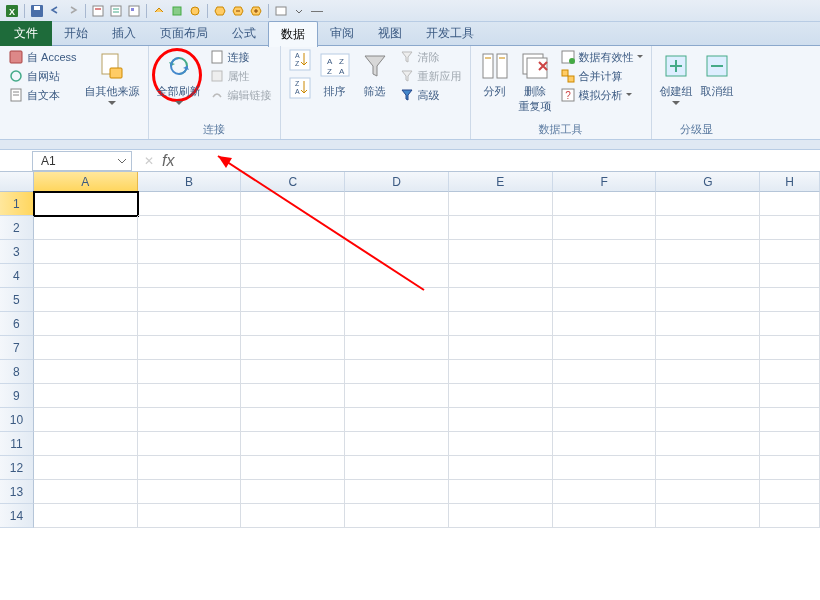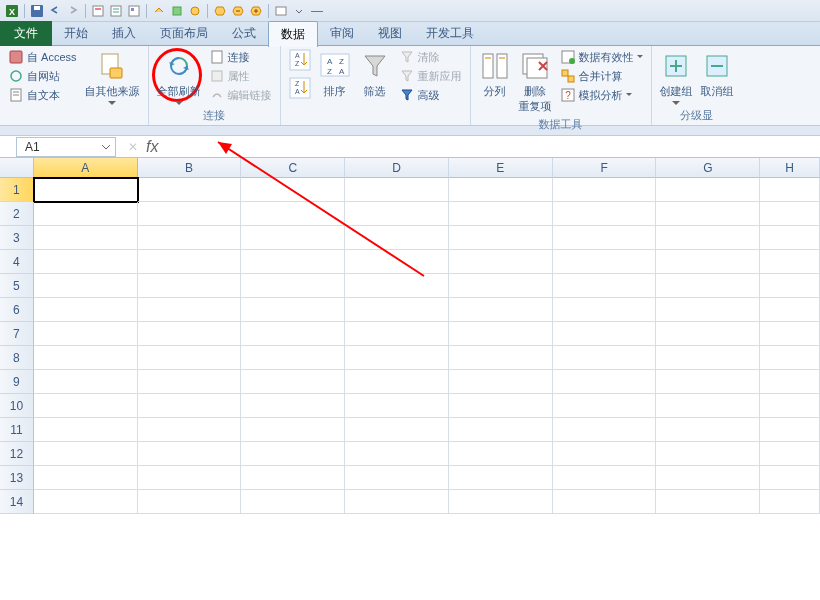--- a/index.html
+++ b/index.html
@@ -9,36 +9,36 @@
 .qat { display: flex; align-items: center; padding-left: 4px; gap: 2px; }
 .qat-icon { width: 16px; height: 16px; display: flex; align-items: center; justify-content: center; }
 .qat-sep { width: 1px; height: 14px; background: #a8b8d0; margin: 0 2px; }
 .title-text { flex: 1; text-align: center; color: #444; font-size: 12px; }
 
 .tabs { height: 24px; background: linear-gradient(#dbe6f2,#cfdeee); display: flex; align-items: center; padding-left: 0; border-bottom: 1px solid #8ba8cc; }
 .tab { padding: 4px 12px; color: #3b5a82; font-size: 12px; cursor: pointer; }
 .tab.file { background: #1e6b3a; color: #fff; padding: 4px 14px; }
 .tab.active { background: #f5f9fd; border: 1px solid #8ba8cc; border-bottom: none; border-radius: 2px 2px 0 0; color: #000000; }
 
-.ribbon { height: 80px; background: #f2f6fb; border-bottom: 1px solid #b8cce4; display: flex; }
+.ribbon { height: 94px; background: #f2f6fb; border-bottom: 1px solid #b8cce4; display: flex; }
 .rgroup { border-right: 1px solid #cdd9e8; padding: 2px 6px 0 6px; display: flex; flex-direction: column; position: relative; }
 .rgroup-body { flex: 1; display: flex; align-items: flex-start; gap: 4px; }
 .rgroup-label { text-align: center; color: #5a7aa0; font-size: 11px; padding: 1px 0 2px 0; }
 .smallbtn { display: flex; align-items: center; gap: 3px; color: #3b5a82; font-size: 11px; padding: 1px 2px; white-space: nowrap; }
 .smallbtn.disabled { color: #a0a8b0; }
 .bigbtn { display: flex; flex-direction: column; align-items: center; gap: 2px; color: #3b5a82; font-size: 11px; padding: 2px 2px; text-align: center; }
 .bigbtn .bigicon { width: 32px; height: 32px; display: flex; align-items: center; justify-content: center; }
 .stack { display: flex; flex-direction: column; gap: 1px; }
 
 .red-circle { position: absolute; border: 3px solid #f00; border-radius: 50%; pointer-events: none; }
 
 .spacer-row { height: 10px; background: #dfe8f3; border-bottom: 1px solid #b8cce4; }
 
 .formula-row { height: 22px; background: #fff; display: flex; align-items: center; border-bottom: 1px solid #b5c5d8; position: relative; }
-.namebox { width: 100px; height: 20px; border: 1px solid #b5c5d8; margin-left: 16px; display: flex; align-items: center; padding-left: 8px; font-size: 12px; color: #333; position: relative; }
+.namebox { width: 100px; height: 20px; border: 1px solid #b5c5d8; margin-left: 32px; display: flex; align-items: center; padding-left: 8px; font-size: 12px; color: #333; position: relative; }
 .namebox .dd { position: absolute; right: 2px; top: 2px; }
 .fx-well { margin-left: 12px; display: flex; align-items: center; gap: 8px; color: #777; }
 .fx-icon { font-style: italic; color: #666; font-size: 16px; }
 .formula-input { flex: 1; height: 18px; border: none; outline: none; }
 
 .grid-area { position: relative; }
 .col-headers { display: flex; height: 20px; }
 .corner { width: 34px; height: 20px; background: linear-gradient(#f4f7fb,#e3ebf4); border-right: 1px solid #b5c5d8; border-bottom: 1px solid #b5c5d8; }
 .colh { width: 104px; height: 20px; background: linear-gradient(#f4f7fb,#e3ebf4); border-right: 1px solid #cdd9e8; border-bottom: 1px solid #b5c5d8; text-align: center; line-height: 20px; color: #3b5a82; font-size: 12px; }
 .colh.sel { background: linear-gradient(#ffe79c,#ffd65e); border-right: 1px solid #e6b84a; }

